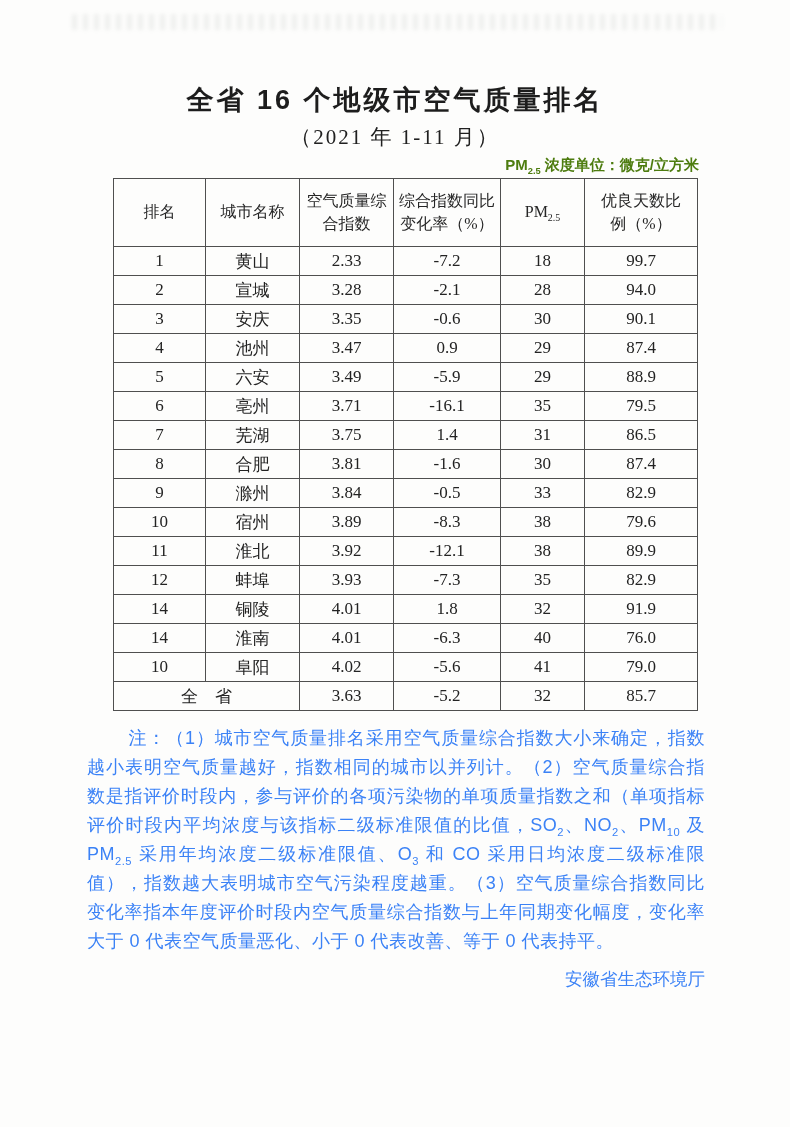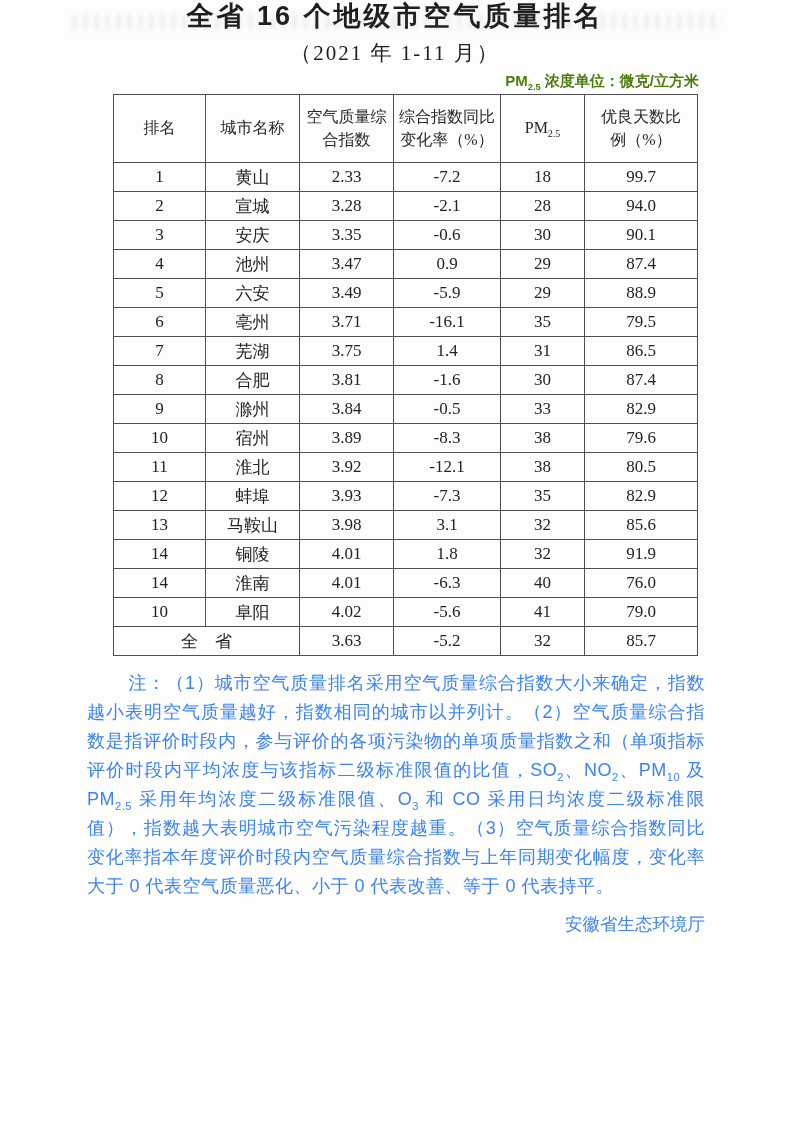--- a/index.html
+++ b/index.html
@@ -15,21 +15,21 @@
     background:#fdfdfc;
     overflow:hidden;
   }
   
   .ghost{
     position:absolute;top:14px;left:72px;width:650px;height:16px;
     background:repeating-linear-gradient(90deg,rgba(110,120,115,.30) 0 5px,transparent 5px 11px);
     filter:blur(2px);opacity:.35;border-radius:2px;
   }
   .title{
-    margin:0;
+    margin:0;padding-top:84px;
     text-align:center;
     font-family:"Liberation Sans","DejaVu Sans",sans-serif;
     font-weight:bold;font-size:27px;line-height:32px;
     letter-spacing:3px;color:#1d1d1d;
   }
   .subtitle{
     margin-top:7px;
     text-align:center;
     font-size:21px;line-height:28px;letter-spacing:2px;color:#202020;
   }
@@ -180,39 +180,31 @@
         <td>-8.3</td>
         <td>38</td>
         <td>79.6</td>
       </tr>
       <tr>
         <td>11</td>
         <td>淮北</td>
         <td>3.92</td>
         <td>-12.1</td>
         <td>38</td>
-        <td>80.5</td>
+        <td>89.9</td>
       </tr>
       <tr>
         <td>12</td>
         <td>蚌埠</td>
         <td>3.93</td>
         <td>-7.3</td>
         <td>35</td>
         <td>82.9</td>
       </tr>
       <tr>
-        <td>13</td>
-        <td>马鞍山</td>
-        <td>3.98</td>
-        <td>3.1</td>
-        <td>32</td>
-        <td>85.6</td>
-      </tr>
-      <tr>
         <td>14</td>
         <td>铜陵</td>
         <td>4.01</td>
         <td>1.8</td>
         <td>32</td>
         <td>91.9</td>
       </tr>
       <tr>
         <td>14</td>
         <td>淮南</td>

